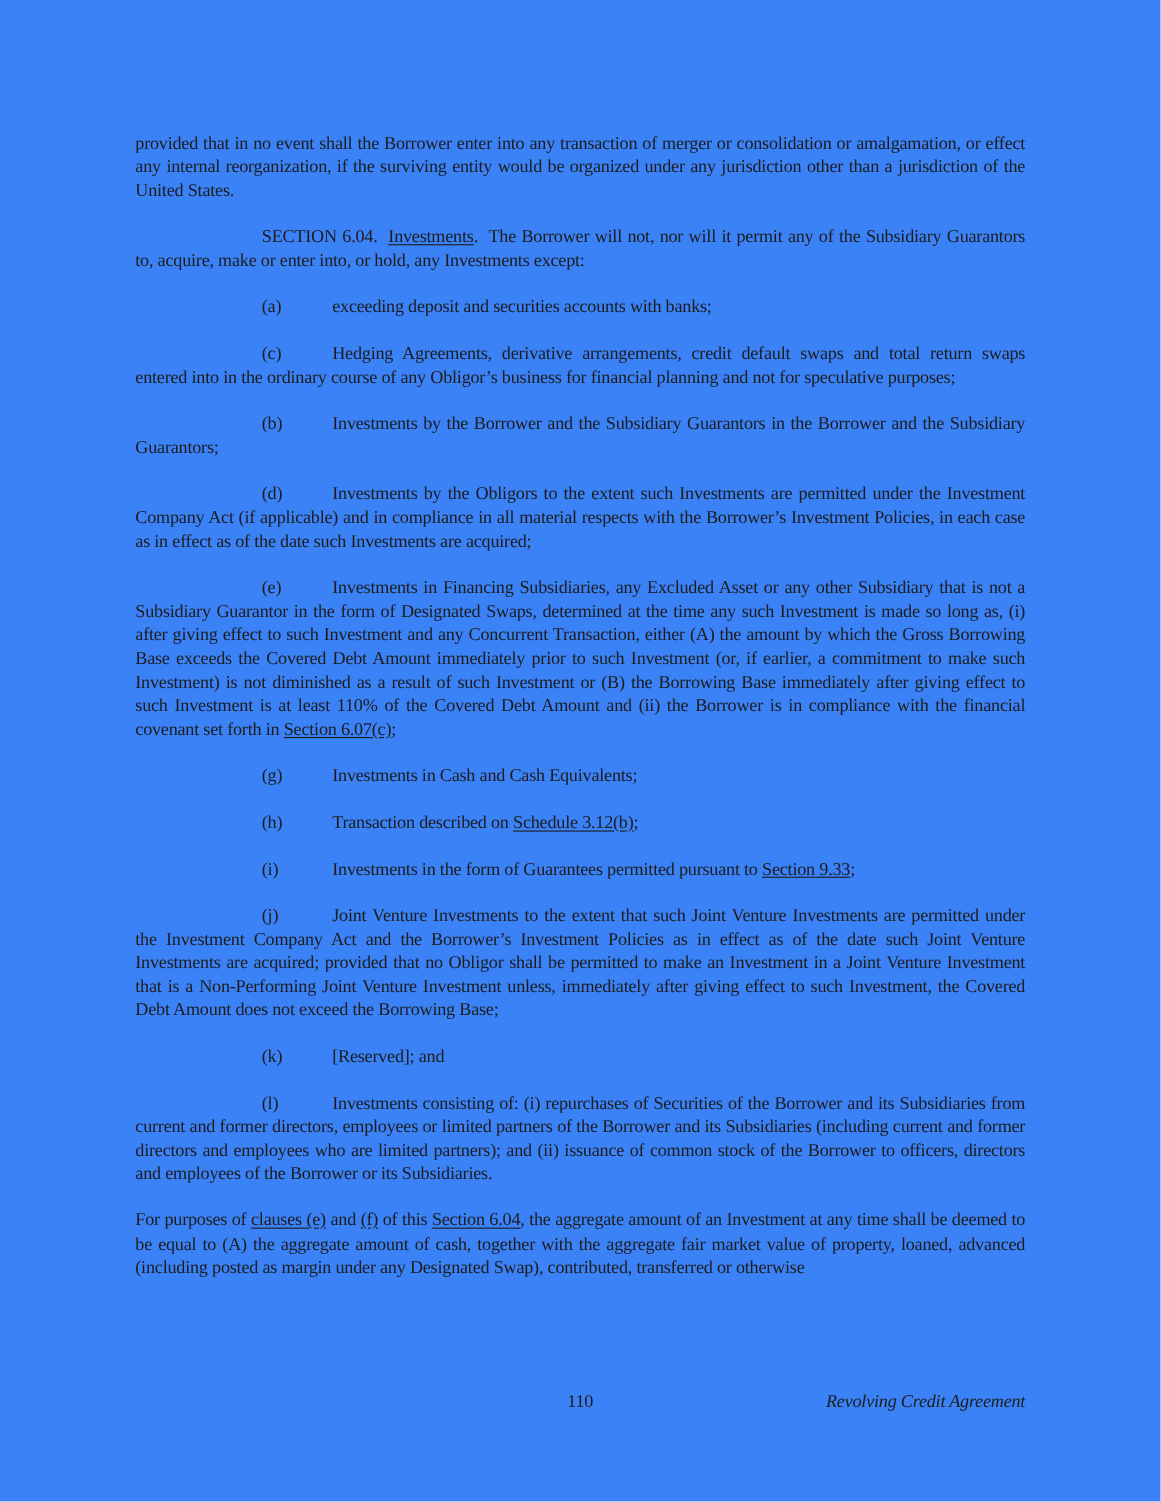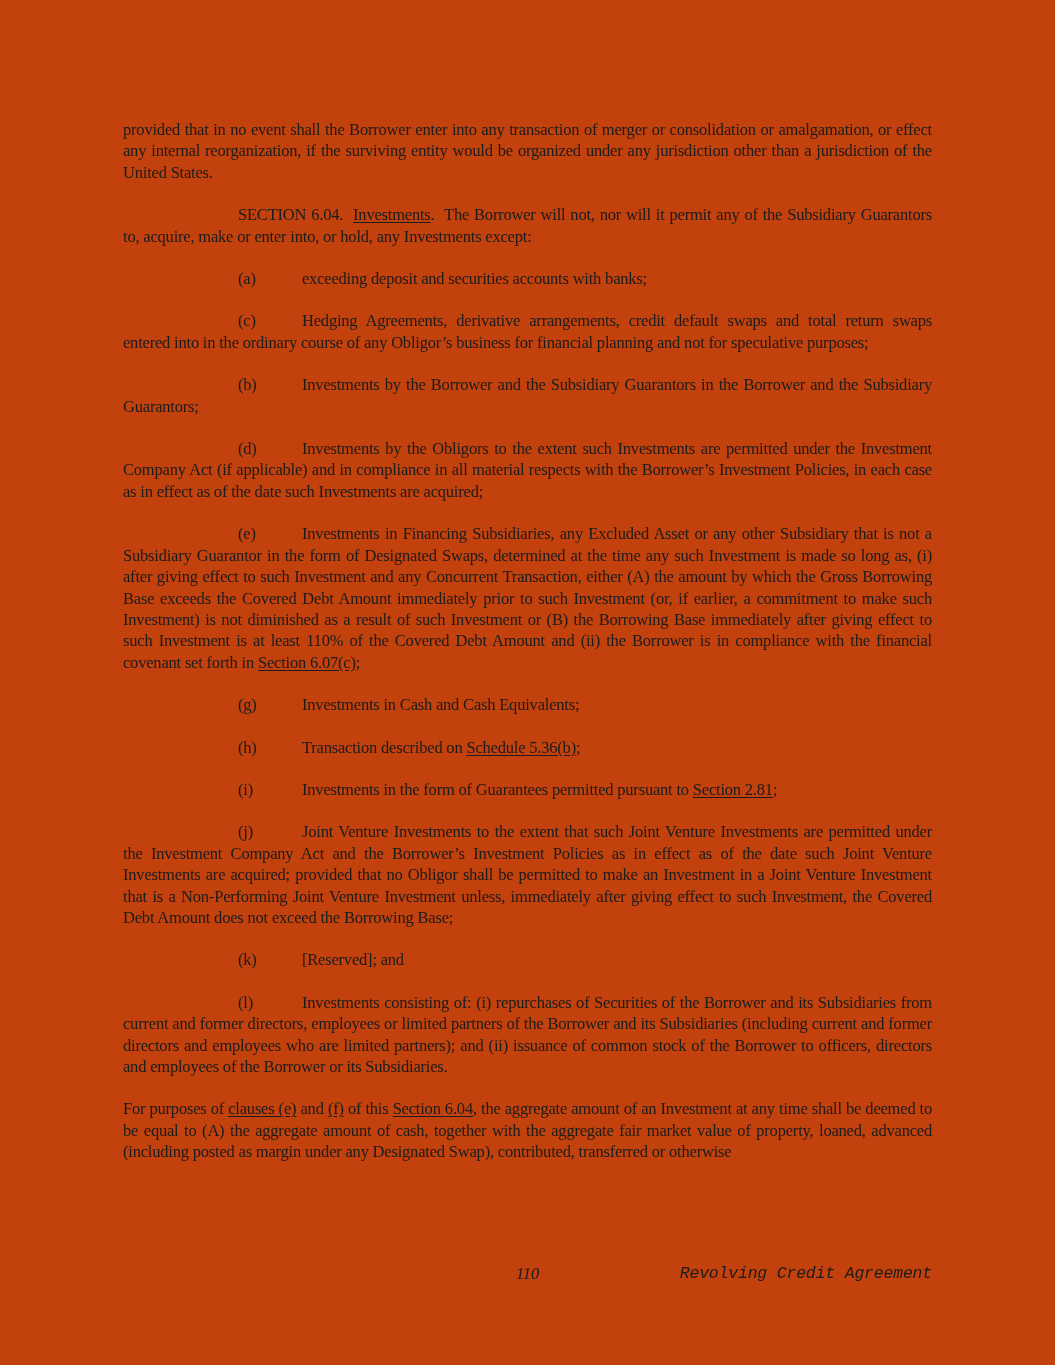--- a/index.html
+++ b/index.html
@@ -4,21 +4,21 @@
 <style>
   html, body {
     margin: 0;
     padding: 0;
     background: #ffffff;
   }
   .page {
     position: relative;
     width: 1055px;
     height: 1365px;
-    background: #c2410c;
+    background: #3b82f6;
     color: #1c1c1c;
     font-family: "Liberation Serif", "DejaVu Serif", serif;
     font-size: 16.5px;
     line-height: 21.4px;
     letter-spacing: -0.2px;
     overflow: hidden;
   }
   .content {
     position: absolute;
     left: 123px;
@@ -47,28 +47,26 @@
     right: 123px;
     top: 1263px;
     height: 24px;
   }
   .pagenum {
     position: absolute;
     left: 0;
     right: 0;
     top: 0;
     text-align: center;
-    font-style: italic;
   }
   .doctitle {
     position: absolute;
     right: 0;
     top: 0;
     font-style: italic;
-    font-family: Liberation Mono, monospace;
   }
 </style>
 </head>
 <body>
 
 <div class="page">
   <div class="content">
 
     <p class="para">provided that in no event shall the Borrower enter into any transaction of merger or consolidation or amalgamation, or effect any internal reorganization, if the surviving entity would be organized under any jurisdiction other than a jurisdiction of the United States.</p>
 
@@ -80,23 +78,23 @@
 
     <p class="para first-indent"><span class="clabel">(b)</span><span>Investments by the Borrower and the Subsidiary Guarantors in the Borrower and the Subsidiary Guarantors;</span></p>
 
     <p class="para first-indent"><span class="clabel">(d)</span><span>Investments by the Obligors to the extent such Investments are permitted under the Investment Company Act (if applicable) and in compliance in all material respects with the Borrower’s Investment Policies, in each case as in effect as of the date such Investments are acquired;</span></p>
 
     <p class="para first-indent"><span class="clabel">(e)</span><span>Investments in Financing Subsidiaries, any Excluded Asset or any other Subsidiary that is not a Subsidiary Guarantor in the form of Designated Swaps, determined at the time any such Investment is made so long as, (i) after giving effect to such Investment and any Concurrent Transaction, either (A) the amount by which the Gross Borrowing Base exceeds the Covered Debt Amount immediately prior to such Investment (or, if earlier, a commitment to make such Investment) is not diminished as a result of such Investment or (B) the Borrowing Base immediately after giving effect to such Investment is at least 110% of the Covered Debt Amount and (ii) the Borrower is in compliance with the financial covenant set forth in </span><span class="u">Section 6.07(c)</span><span>;</span></p>
 
 
     <p class="para first-indent"><span class="clabel">(g)</span><span>Investments in Cash and Cash Equivalents;</span></p>
 
-    <p class="para first-indent"><span class="clabel">(h)</span><span>Transaction described on </span><span class="u">Schedule 5.36(b)</span><span>;</span></p>
+    <p class="para first-indent"><span class="clabel">(h)</span><span>Transaction described on </span><span class="u">Schedule 3.12(b)</span><span>;</span></p>
 
-    <p class="para first-indent"><span class="clabel">(i)</span><span>Investments in the form of Guarantees permitted pursuant to </span><span class="u">Section 2.81</span><span>;</span></p>
+    <p class="para first-indent"><span class="clabel">(i)</span><span>Investments in the form of Guarantees permitted pursuant to </span><span class="u">Section 9.33</span><span>;</span></p>
 
     <p class="para first-indent"><span class="clabel">(j)</span><span>Joint Venture Investments to the extent that such Joint Venture Investments are permitted under the Investment Company Act and the Borrower’s Investment Policies as in effect as of the date such Joint Venture Investments are acquired; provided that no Obligor shall be permitted to make an Investment in a Joint Venture Investment that is a Non-Performing Joint Venture Investment unless, immediately after giving effect to such Investment, the Covered Debt Amount does not exceed the Borrowing Base;</span></p>
 
     <p class="para first-indent"><span class="clabel">(k)</span><span>[Reserved]; and</span></p>
 
     <p class="para first-indent"><span class="clabel">(l)</span><span>Investments consisting of: (i) repurchases of Securities of the Borrower and its Subsidiaries from current and former directors, employees or limited partners of the Borrower and its Subsidiaries (including current and former directors and employees who are limited partners); and (ii) issuance of common stock of the Borrower to officers, directors and employees of the Borrower or its Subsidiaries.</span></p>
 
     <p class="para"><span>For purposes of </span><span class="u">clauses (e)</span><span> and </span><span class="u">(f)</span><span> of this </span><span class="u">Section 6.04</span><span>, the aggregate amount of an Investment at any time shall be deemed to be equal to (A) the aggregate amount of cash, together with the aggregate fair market value of property, loaned, advanced (including posted as margin under any Designated Swap), contributed, transferred or otherwise</span></p>
 
   </div>

